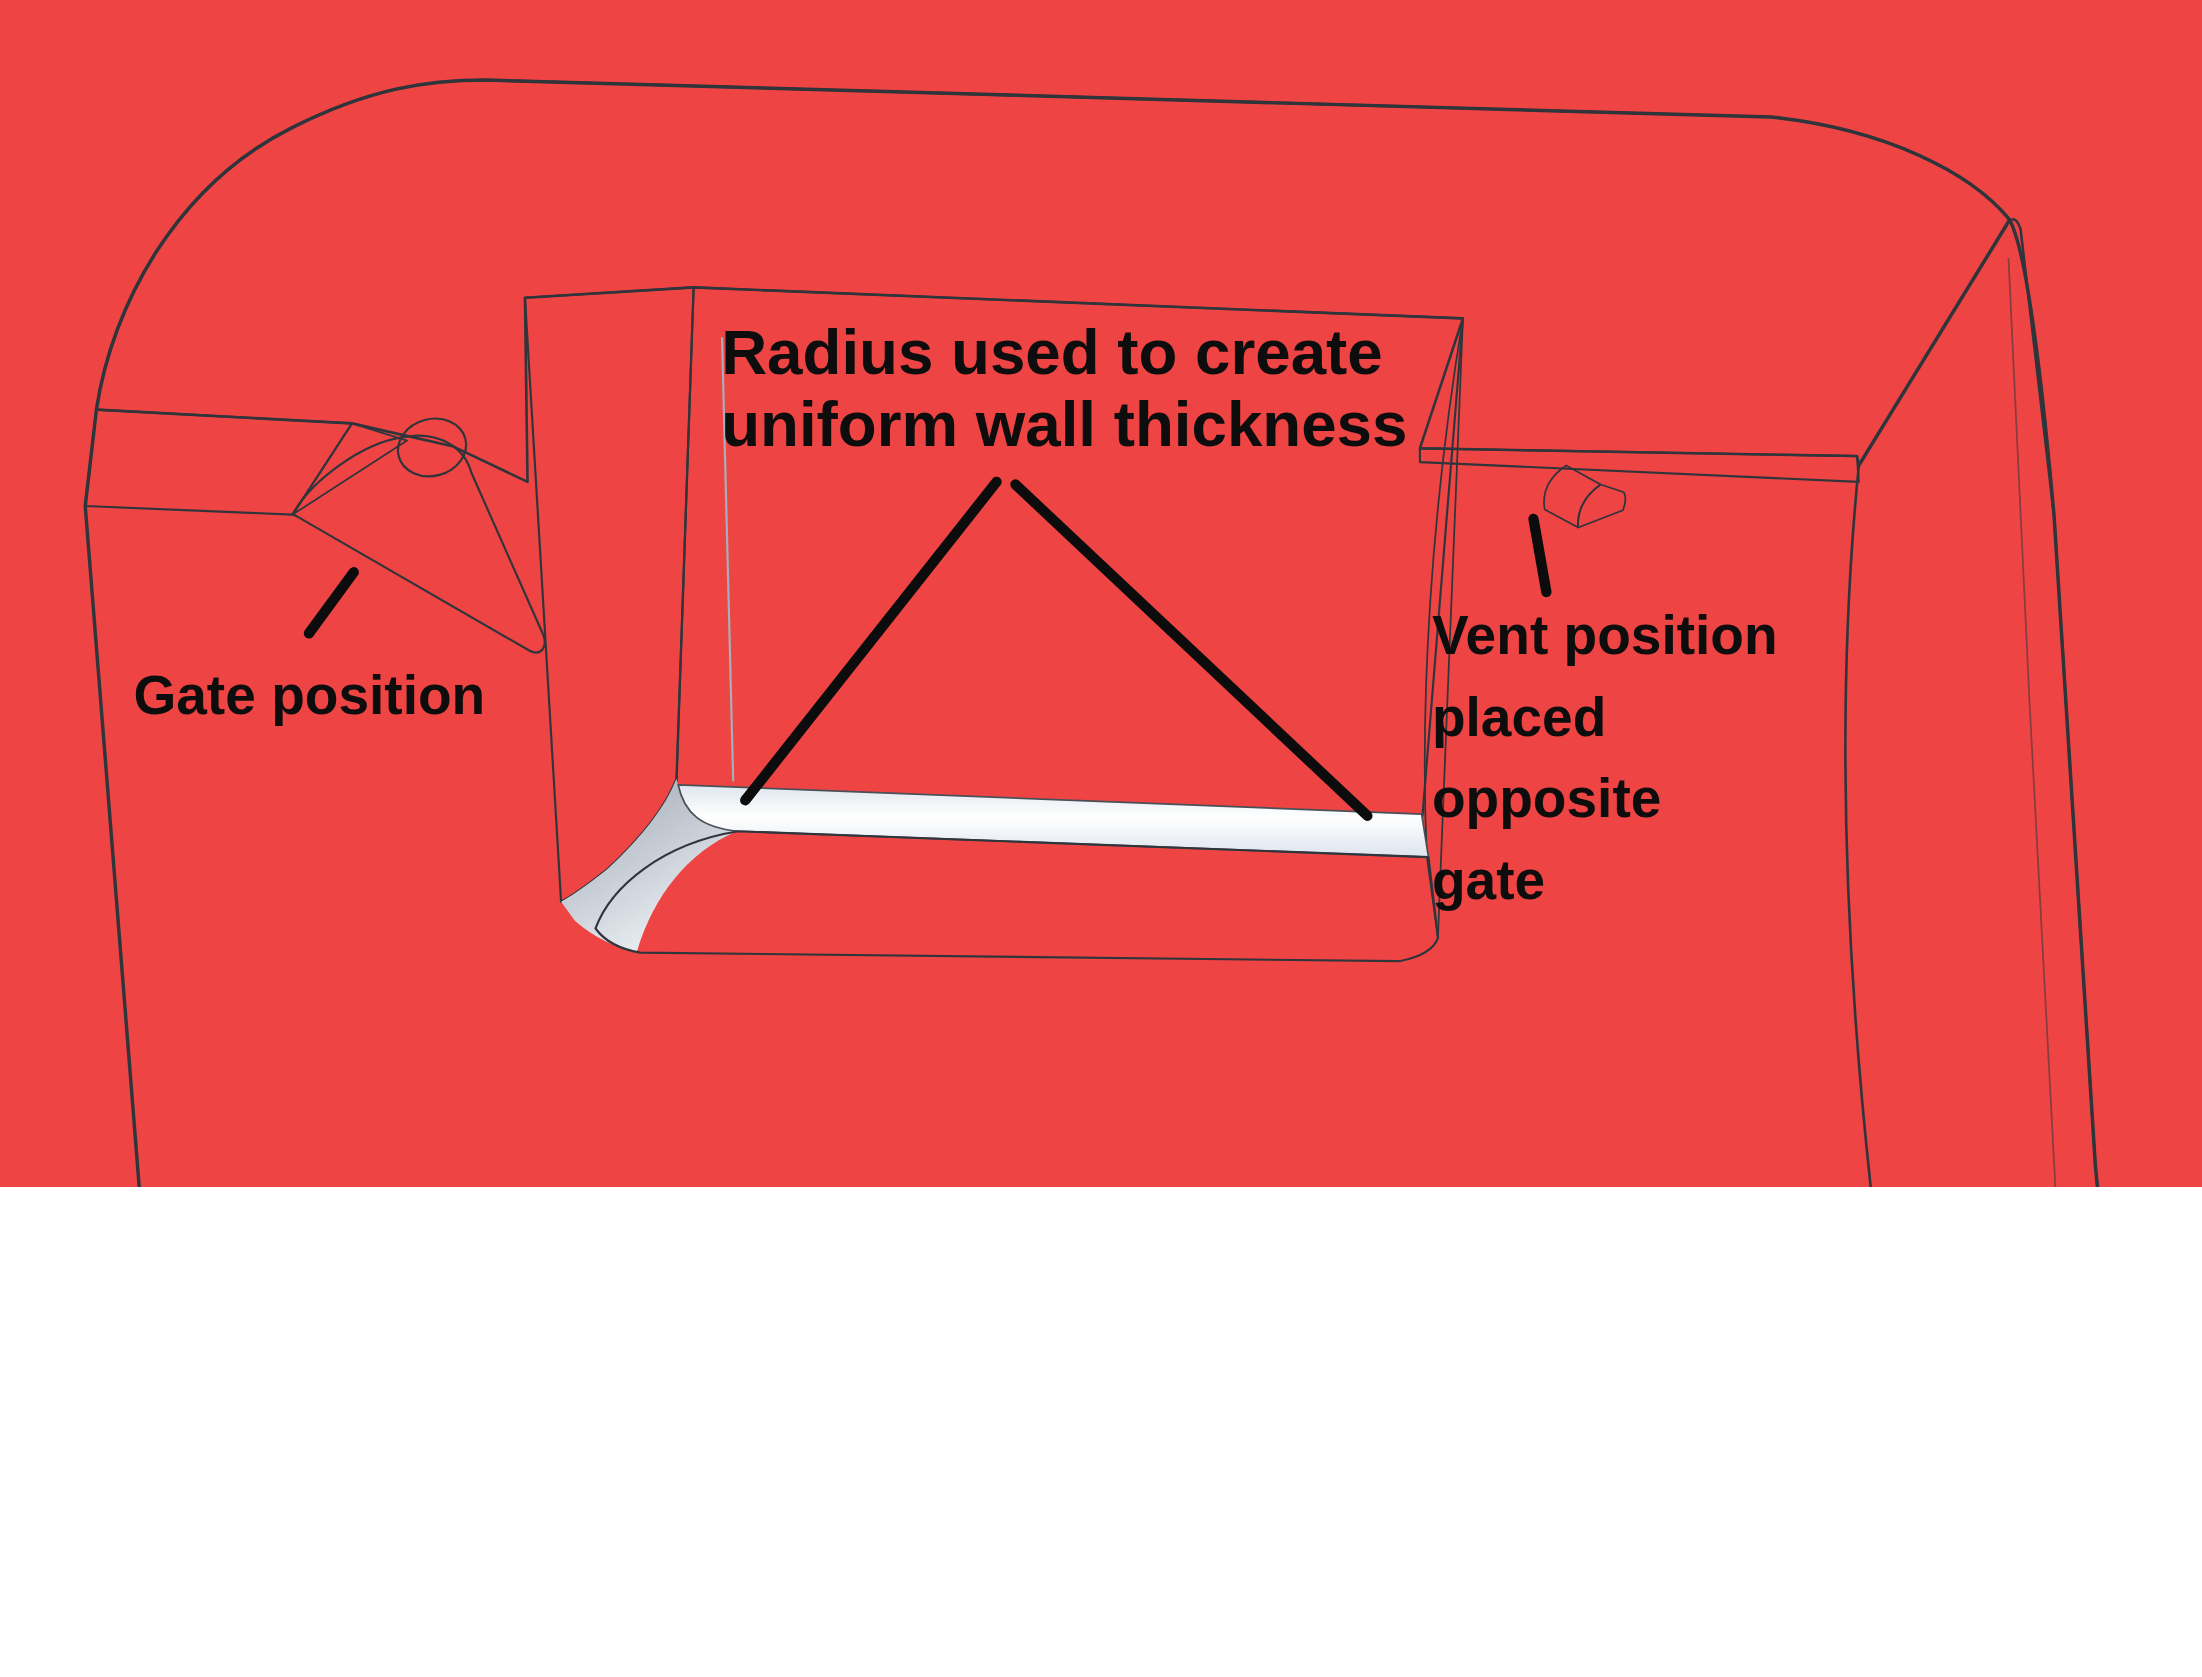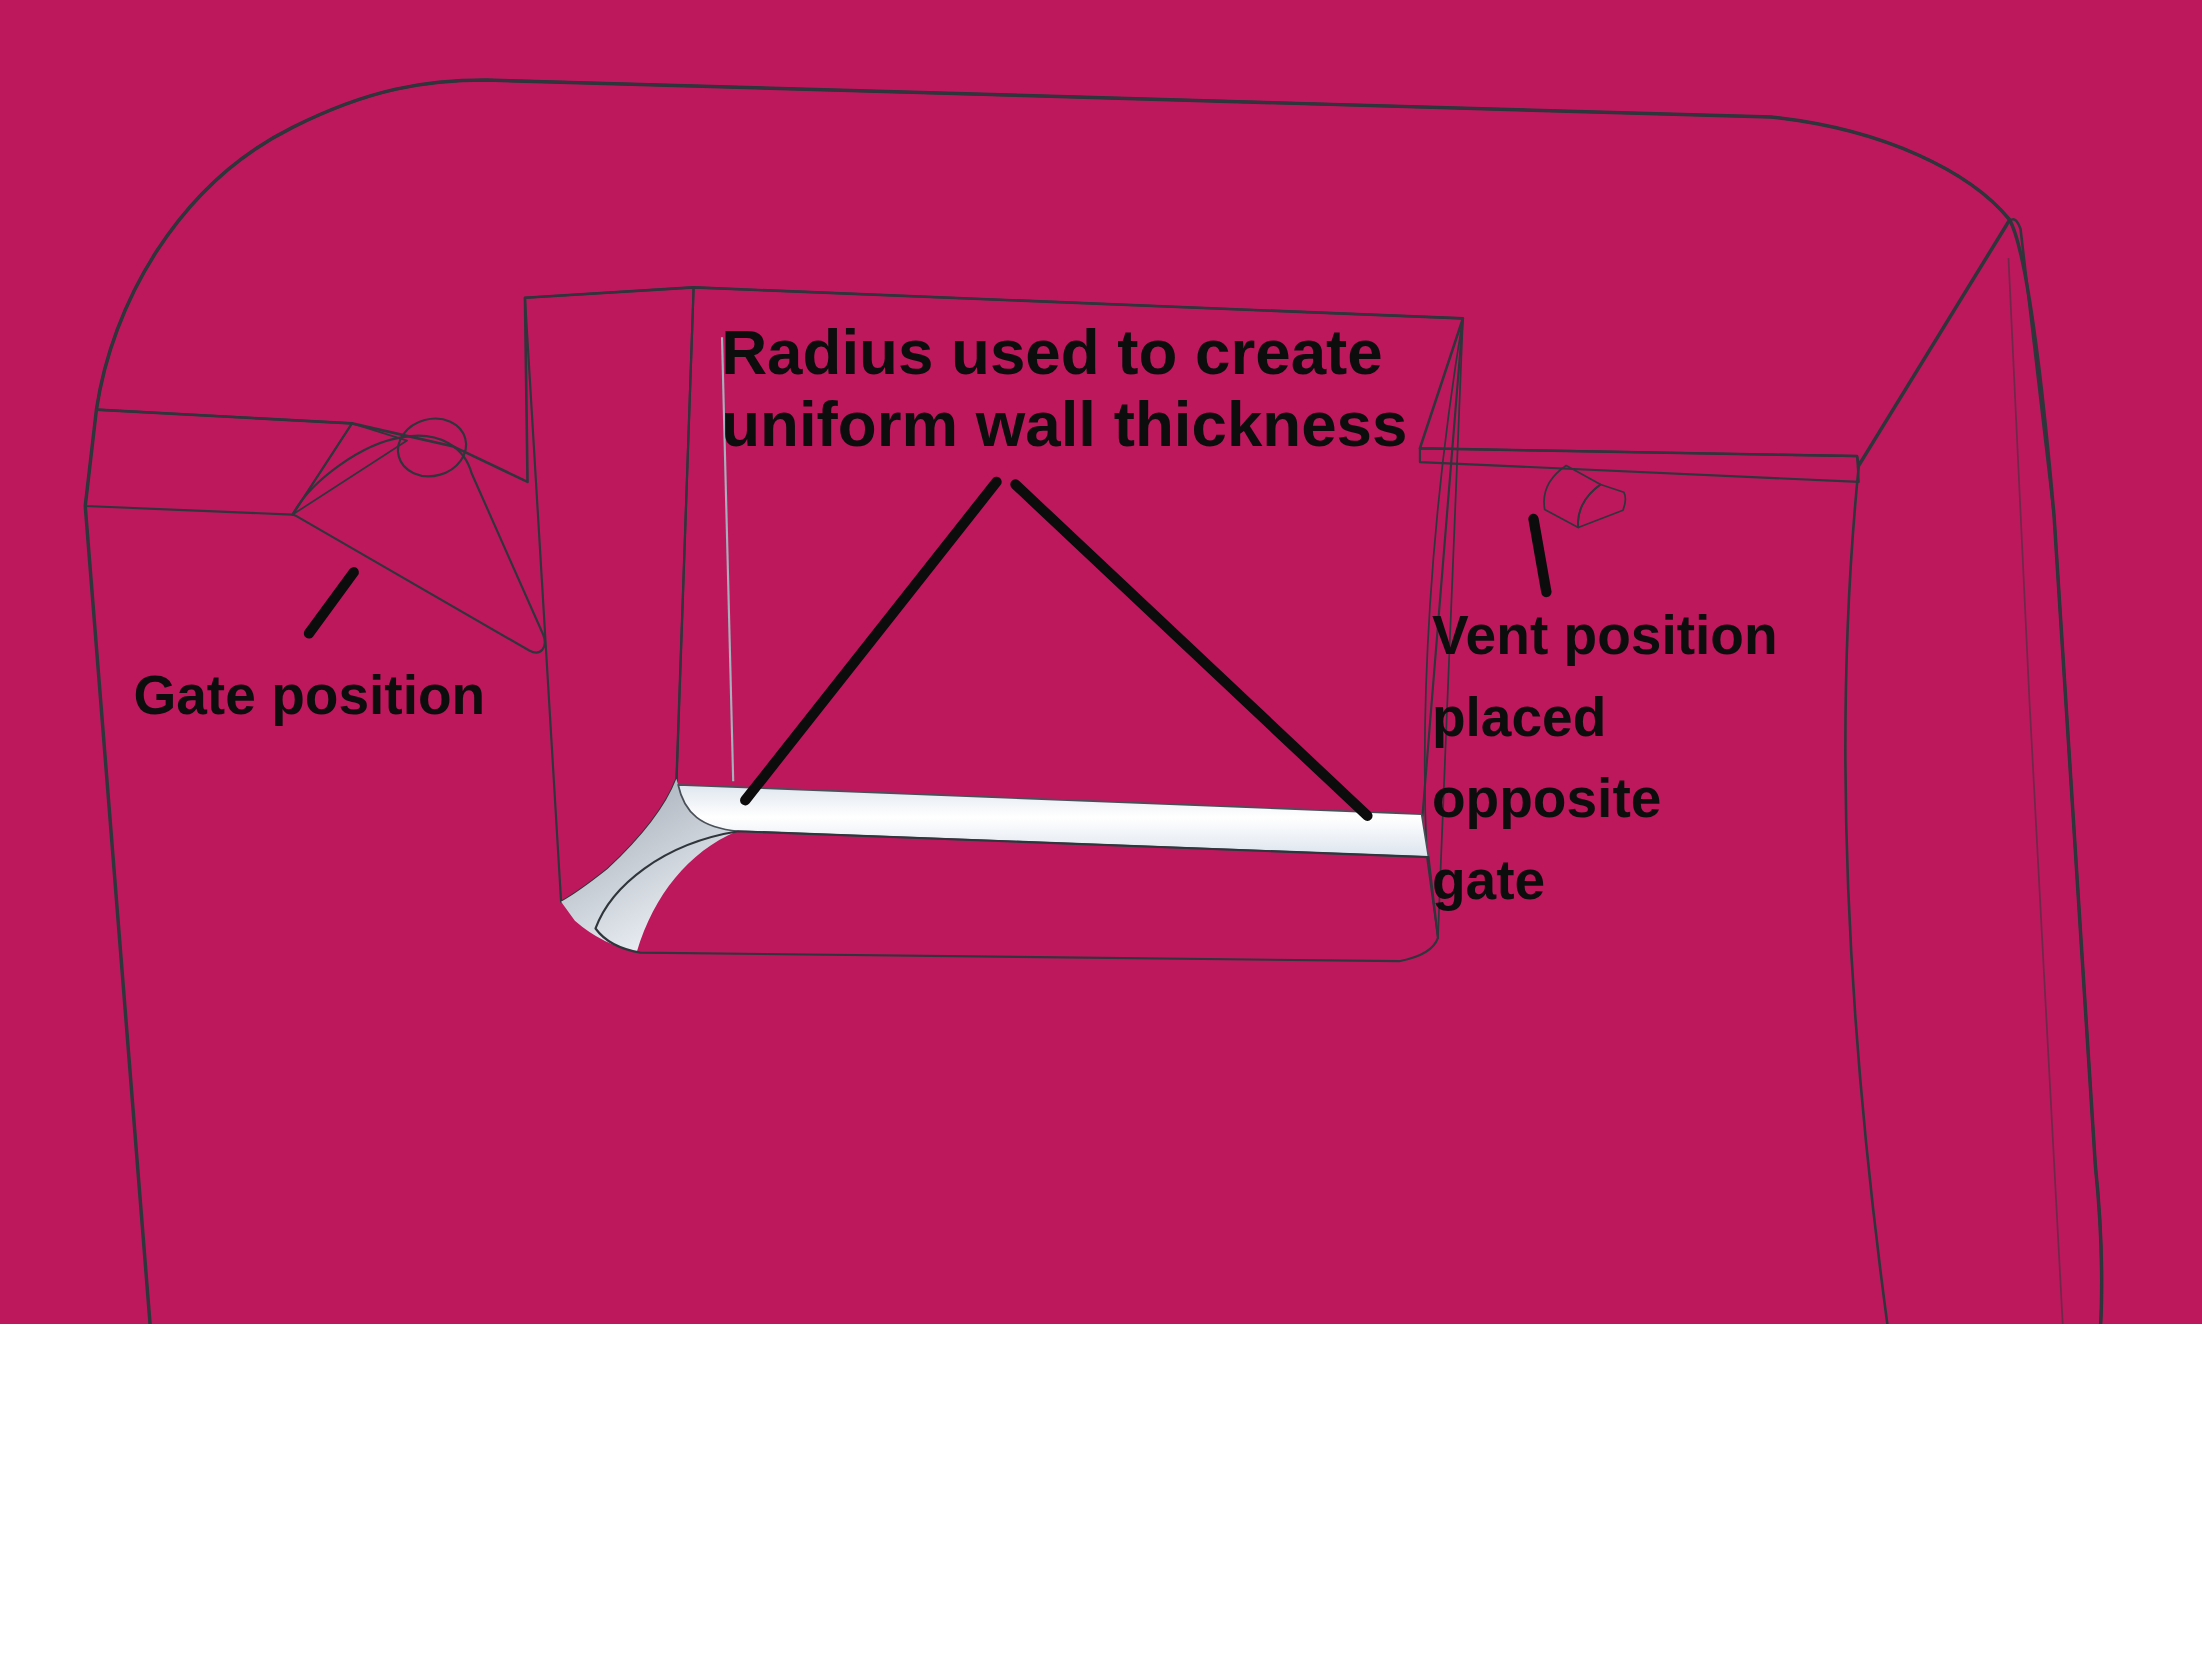--- a/index.html
+++ b/index.html
@@ -1,16 +1,16 @@
 <!DOCTYPE html>
 <html style="font-size:13.8px"><head>
 <meta charset="utf-8">
 <style>
   html, body { margin: 0; padding: 0; background: #ffffff; }
-  .stage { width: 2203px; height: 1324px; position: relative; background: #be185d; text-align: center; }
+  .stage { width: 2203px; height: 1187px; position: relative; background: #ef4444; text-align: center; }
   svg { display: block; width: 2203px; height: 1678px; }
   .edge { stroke: #2f353b; stroke-linejoin: round; fill: none; }
   text.note {
     font-family: "Liberation Sans", "DejaVu Sans", sans-serif;
     font-weight: 700;
     letter-spacing: 0px;
   }
   .leader { stroke-linecap: round; fill: none; }
 </style>
 </head>

